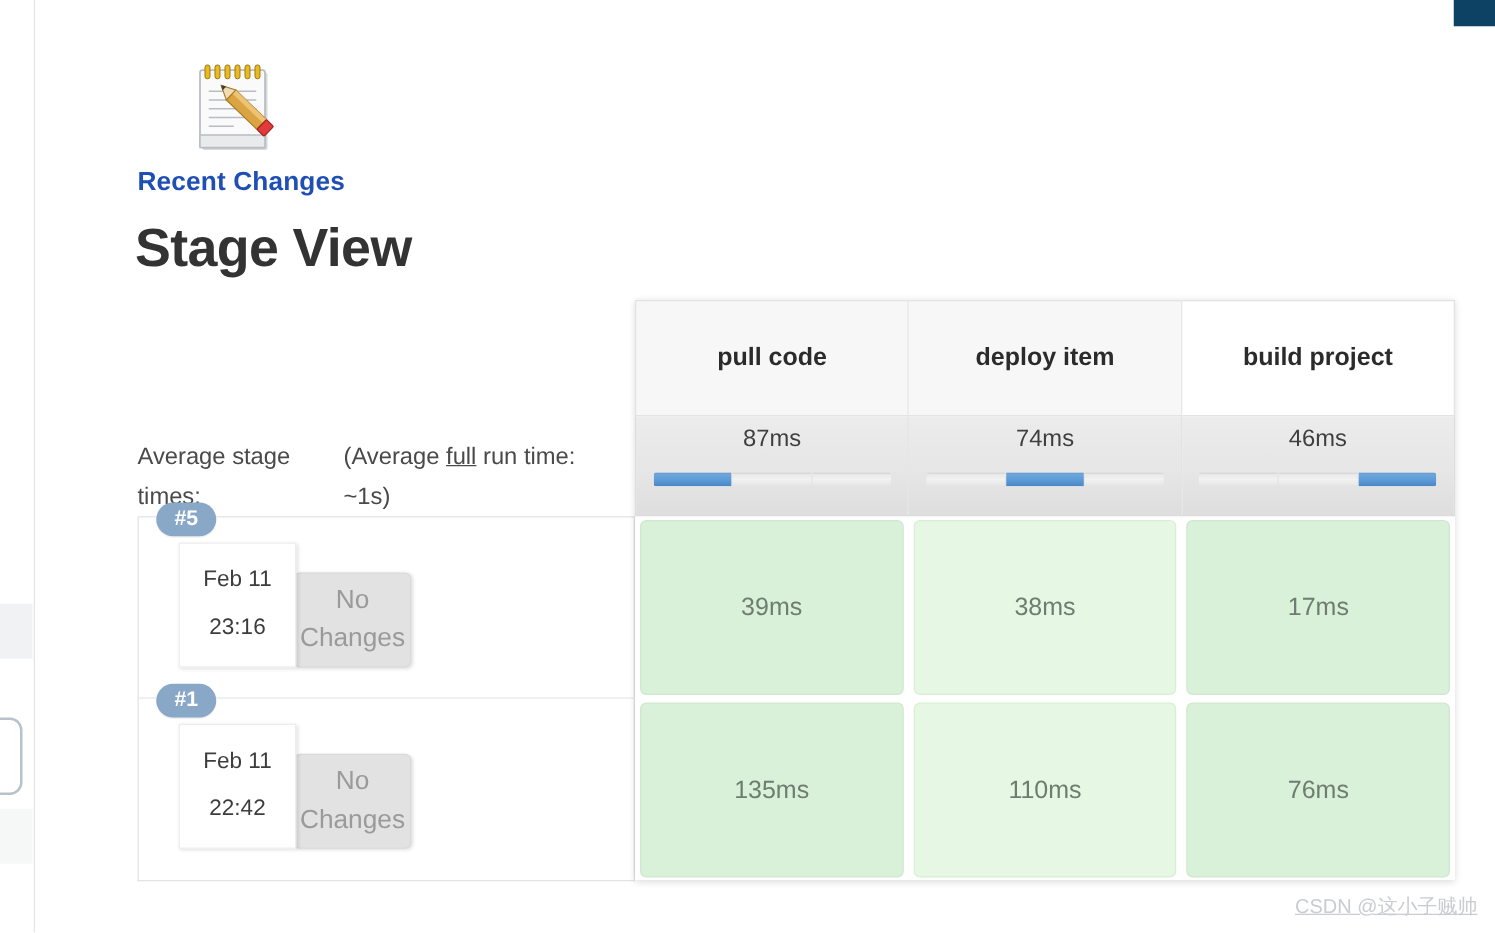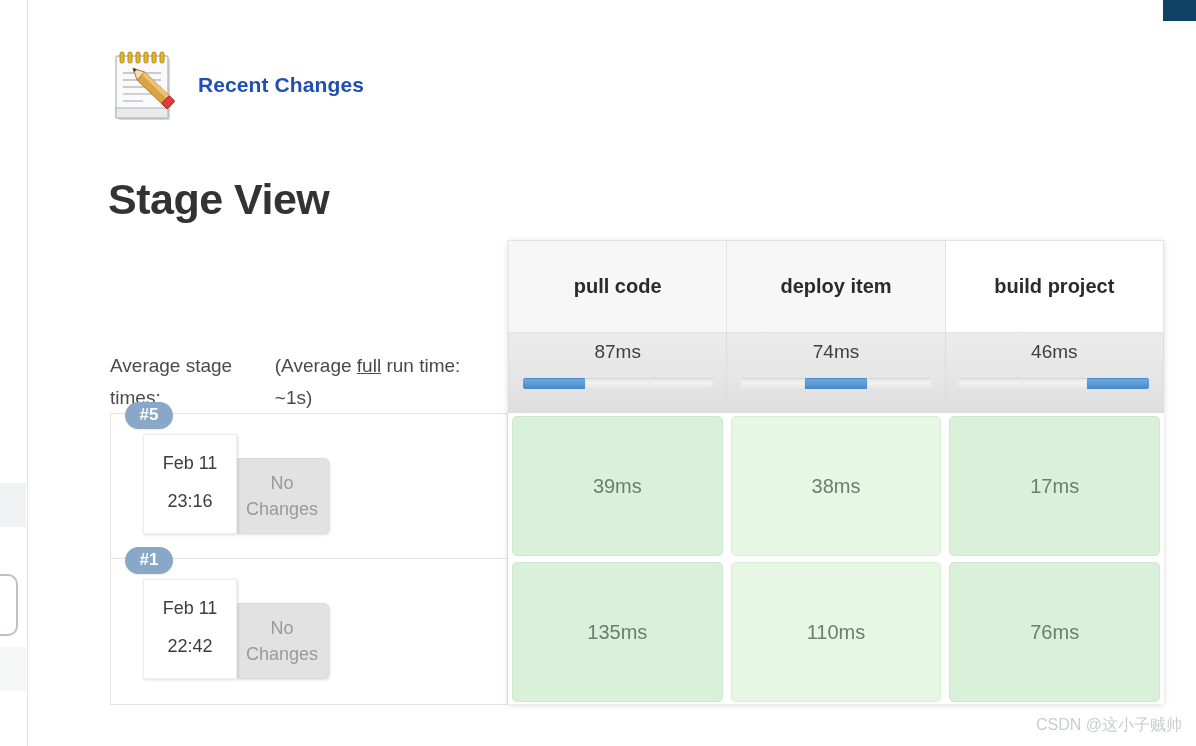--- a/index.html
+++ b/index.html
@@ -58,20 +58,21 @@
   }
 
   
   #recent-changes {
     position: absolute;
     left: 82px; top: 46px;
     display: flex;
     align-items: center;
     gap: 10px;
     text-decoration: none;
+    flex-direction: column;
   }
   #notepad-icon { width: 78px; height: 78px; display: block; }
   #recent-changes-label {
     font-size: 21px;
     font-weight: bold;
     color: #1f4fb5;
     letter-spacing: 0.1px;
   }
 
   
@@ -221,21 +222,21 @@
     width: 94px;
     margin-left: -2px;
     display: flex;
     align-items: center;
     justify-content: center;
     text-align: center;
     background: #e2e2e2;
     border: 1px solid #dadada;
     border-radius: 5px;
     box-shadow: 1px 1px 3px rgba(0,0,0,0.13);
-    font-size: 18px;
+    font-size: 21px;
     color: #9a9a9a;
     line-height: 1.45;
     padding: 4px;
     box-sizing: border-box;
     margin-top: 24px;
   }
 
   .sv-stage-cell {
     padding: 3px 4px;
     display: flex;
@@ -265,20 +266,21 @@
     border-radius: 1px;
   }
 
   
   #watermark {
     position: absolute;
     right: 14px; bottom: 10px;
     font-size: 16px;
     color: #c9ccd0;
     white-space: nowrap;
+    text-decoration: underline;
   }
 </style>
 </head>
 <body>
 
 <div id="left-rail-divider"></div>
 <div id="left-rail-band-top"></div>
 <div id="left-rail-clipped-pill"></div>
 <div id="left-rail-band-bottom"></div>
 <div id="top-right-block"></div>

